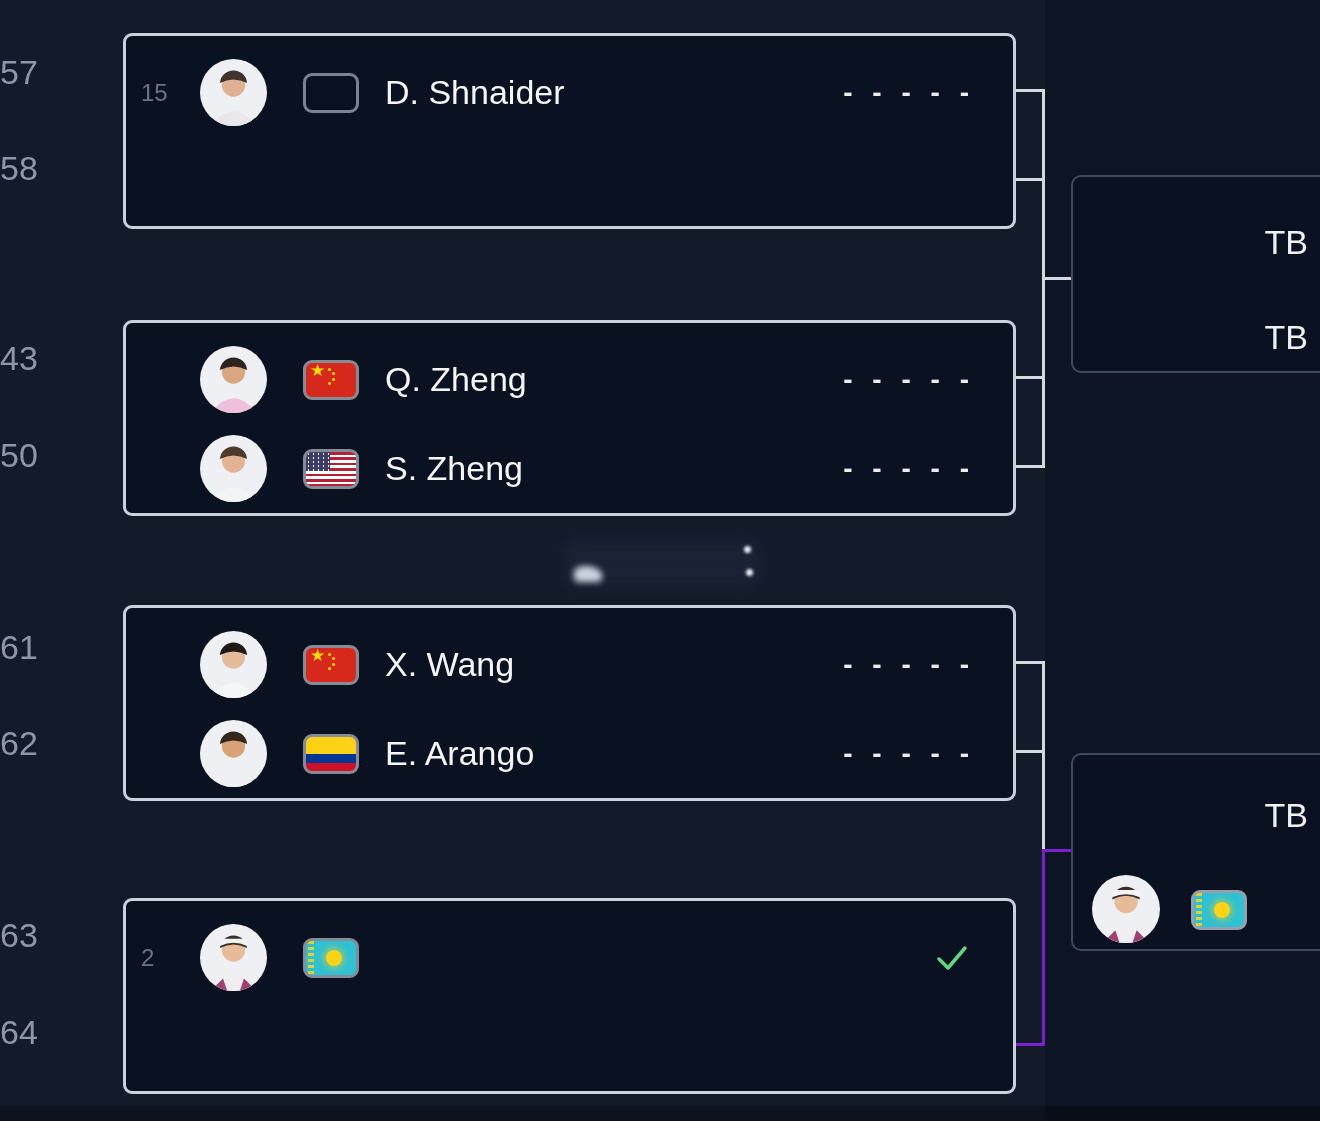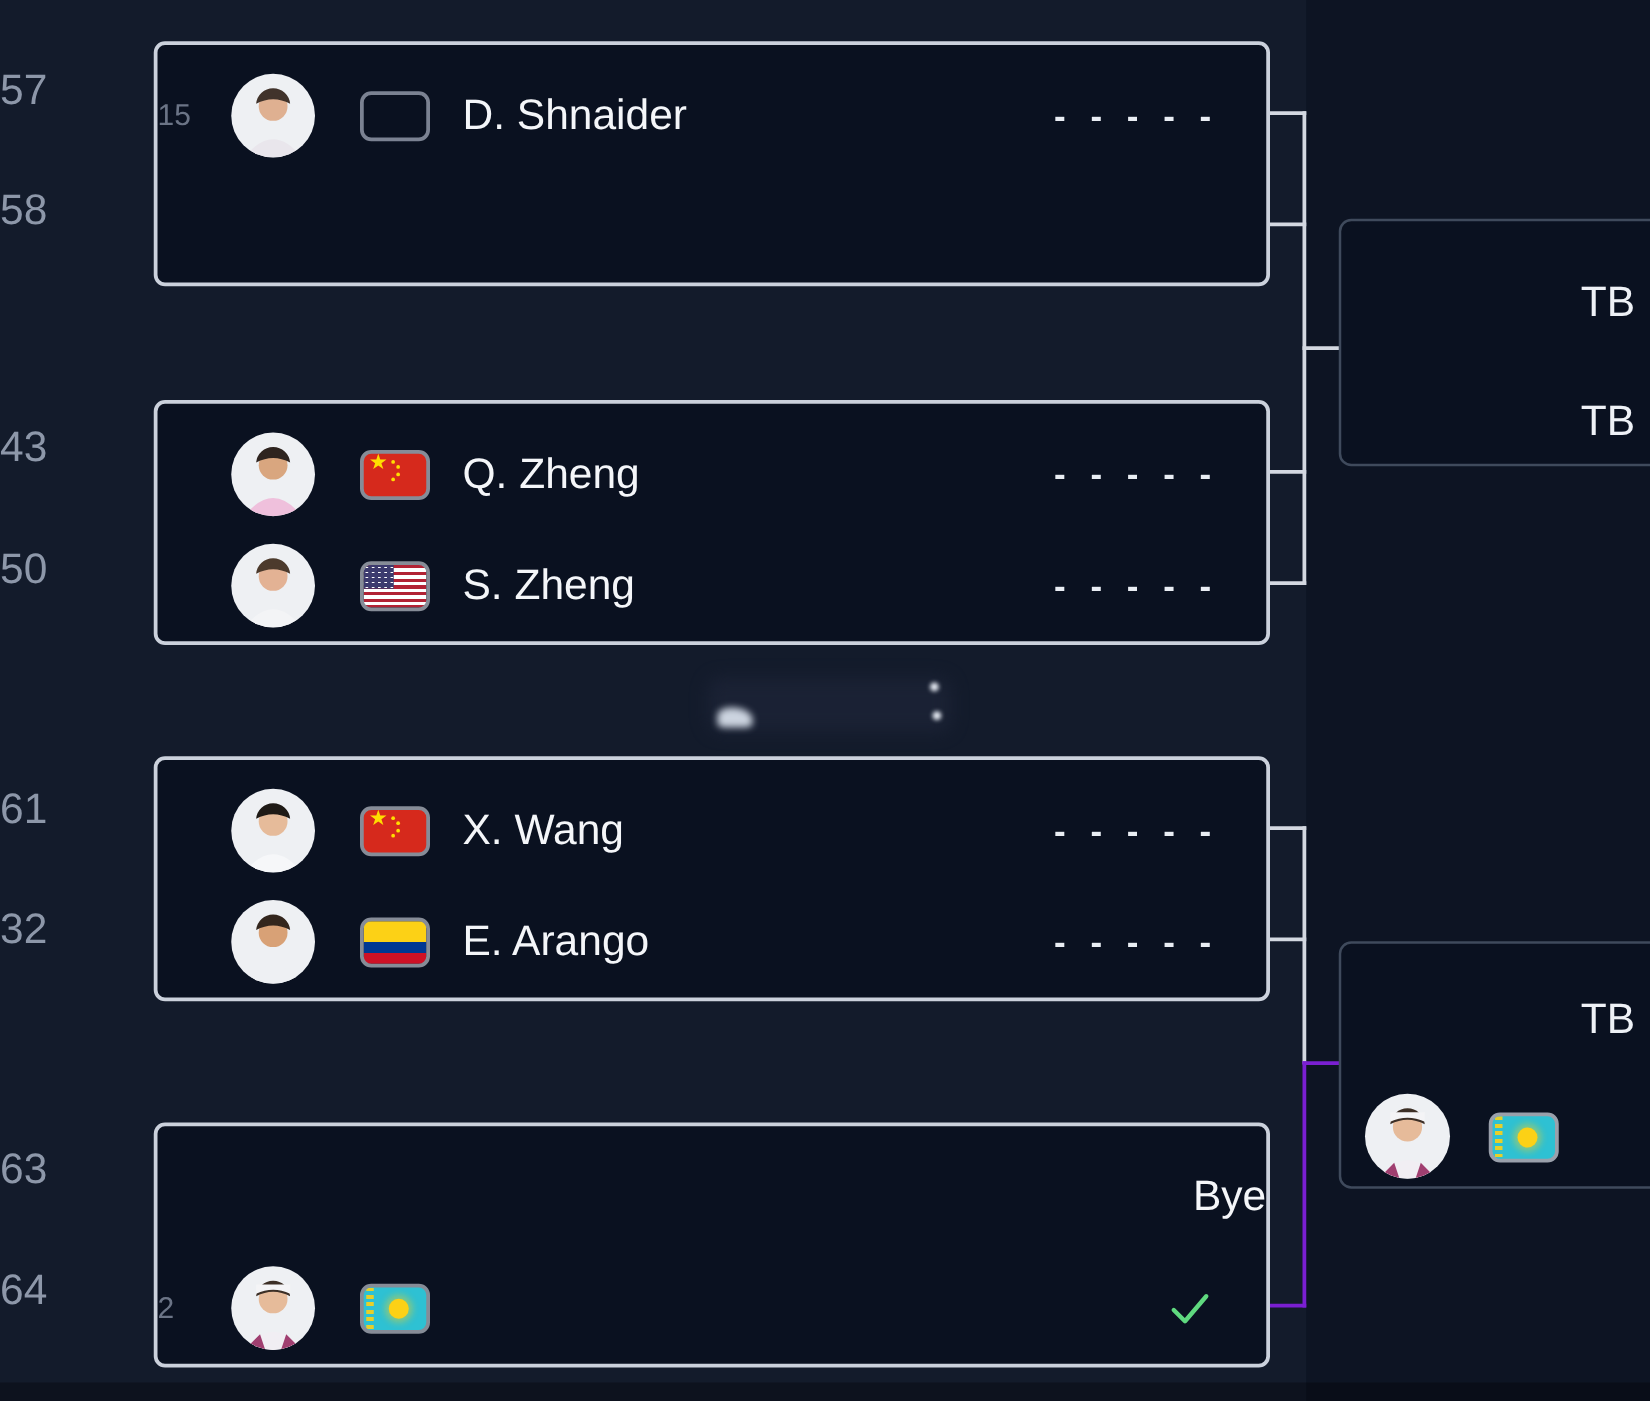--- a/index.html
+++ b/index.html
@@ -19,21 +19,21 @@
     font-size:34px;line-height:42px;color:var(--number-text,#8d97a9);
   }
 
   
   .match-card{
     position:absolute;left:123px;width:893px;height:196px;box-sizing:border-box;
     background:var(--card-background,#0a1120);
     border:3px solid var(--card-border,#cbd1dc);
     border-radius:9px;padding-top:12px;
   }
-  .m-row{height:89px;display:flex;align-items:center;padding-left:0;padding-right:0;justify-content:space-between;}
+  .m-row{height:89px;display:flex;align-items:center;padding-left:15px;padding-right:0;}
   .seed{width:38px;font-size:24px;color:var(--seed-text,#6b7486);flex:none;}
   .avatar{
     flex:none;width:67px;height:67px;margin-left:21px;border-radius:50%;
     background:#eef0f3;overflow:hidden;position:relative;
   }
   .avatar svg{position:absolute;left:0;top:0;}
   .flag{
     flex:none;width:56px;height:40px;margin-left:36px;box-sizing:border-box;
     border:3px solid #868c97;border-radius:9px;position:relative;overflow:hidden;
     background:#0a1120;
@@ -105,21 +105,21 @@
 <body>
 
 <div class="stage">
   <div class="col2-bg"></div>
 
   <div class="rownum" style="top:51px">57</div>
   <div class="rownum" style="top:147px">58</div>
   <div class="rownum" style="top:337px">43</div>
   <div class="rownum" style="top:434px">50</div>
   <div class="rownum" style="top:626px">61</div>
-  <div class="rownum" style="top:722px">32</div>
+  <div class="rownum" style="top:722px">62</div>
   <div class="rownum" style="top:914px">63</div>
   <div class="rownum" style="top:1011px">64</div>
 
   <div class="match-card" style="top:33px">
     <div class="m-row">
       <span class="seed">15</span>
       <span class="avatar">
         <svg width="67" height="67" viewBox="0 0 64 64">
             <circle cx="32" cy="25" r="11" fill="#dfb091"></circle>
             <path d="M32 11a13 13 0 0 1 13 12q-13-7-26 0a13 13 0 0 1 13-12z" fill="#41332b"></path>
@@ -185,26 +185,20 @@
             <path d="M10 64q22-28 44 0z" fill="#eef0f3"></path>
           </svg>
       </span>
       <span class="flag flag-colombia"></span>
       <span class="pname">E. Arango</span>
       <span class="score">- - - - -</span>
     </div>
   </div>
 
   <div class="match-card" style="top:898px">
-    <div class="m-row">
-      <span class="seed"></span>
-      <span class="avatar hide"></span>
-      <span class="flag hide"></span>
-      <span class="pname">Bye</span>
-    </div>
     <div class="m-row">
       <span class="seed">2</span>
       <span class="avatar">
         <svg width="67" height="67" viewBox="0 0 64 64">
             <circle cx="32" cy="25" r="11" fill="#e6bb9a"></circle>
             <path d="M32 11a13 13 0 0 1 13 12q-13-7-26 0a13 13 0 0 1 13-12z" fill="#3c2f26"></path>
             <path d="M19 14h26v7q-13-6-26 0z" fill="#f4f4f6"></path>
             <path d="M10 64q22-28 44 0z" fill="#f1eef3"></path>
             <path d="M14 60l8-8 4 12zm36 0l-8-8-4 12z" fill="#a03f70"></path>
           </svg>

